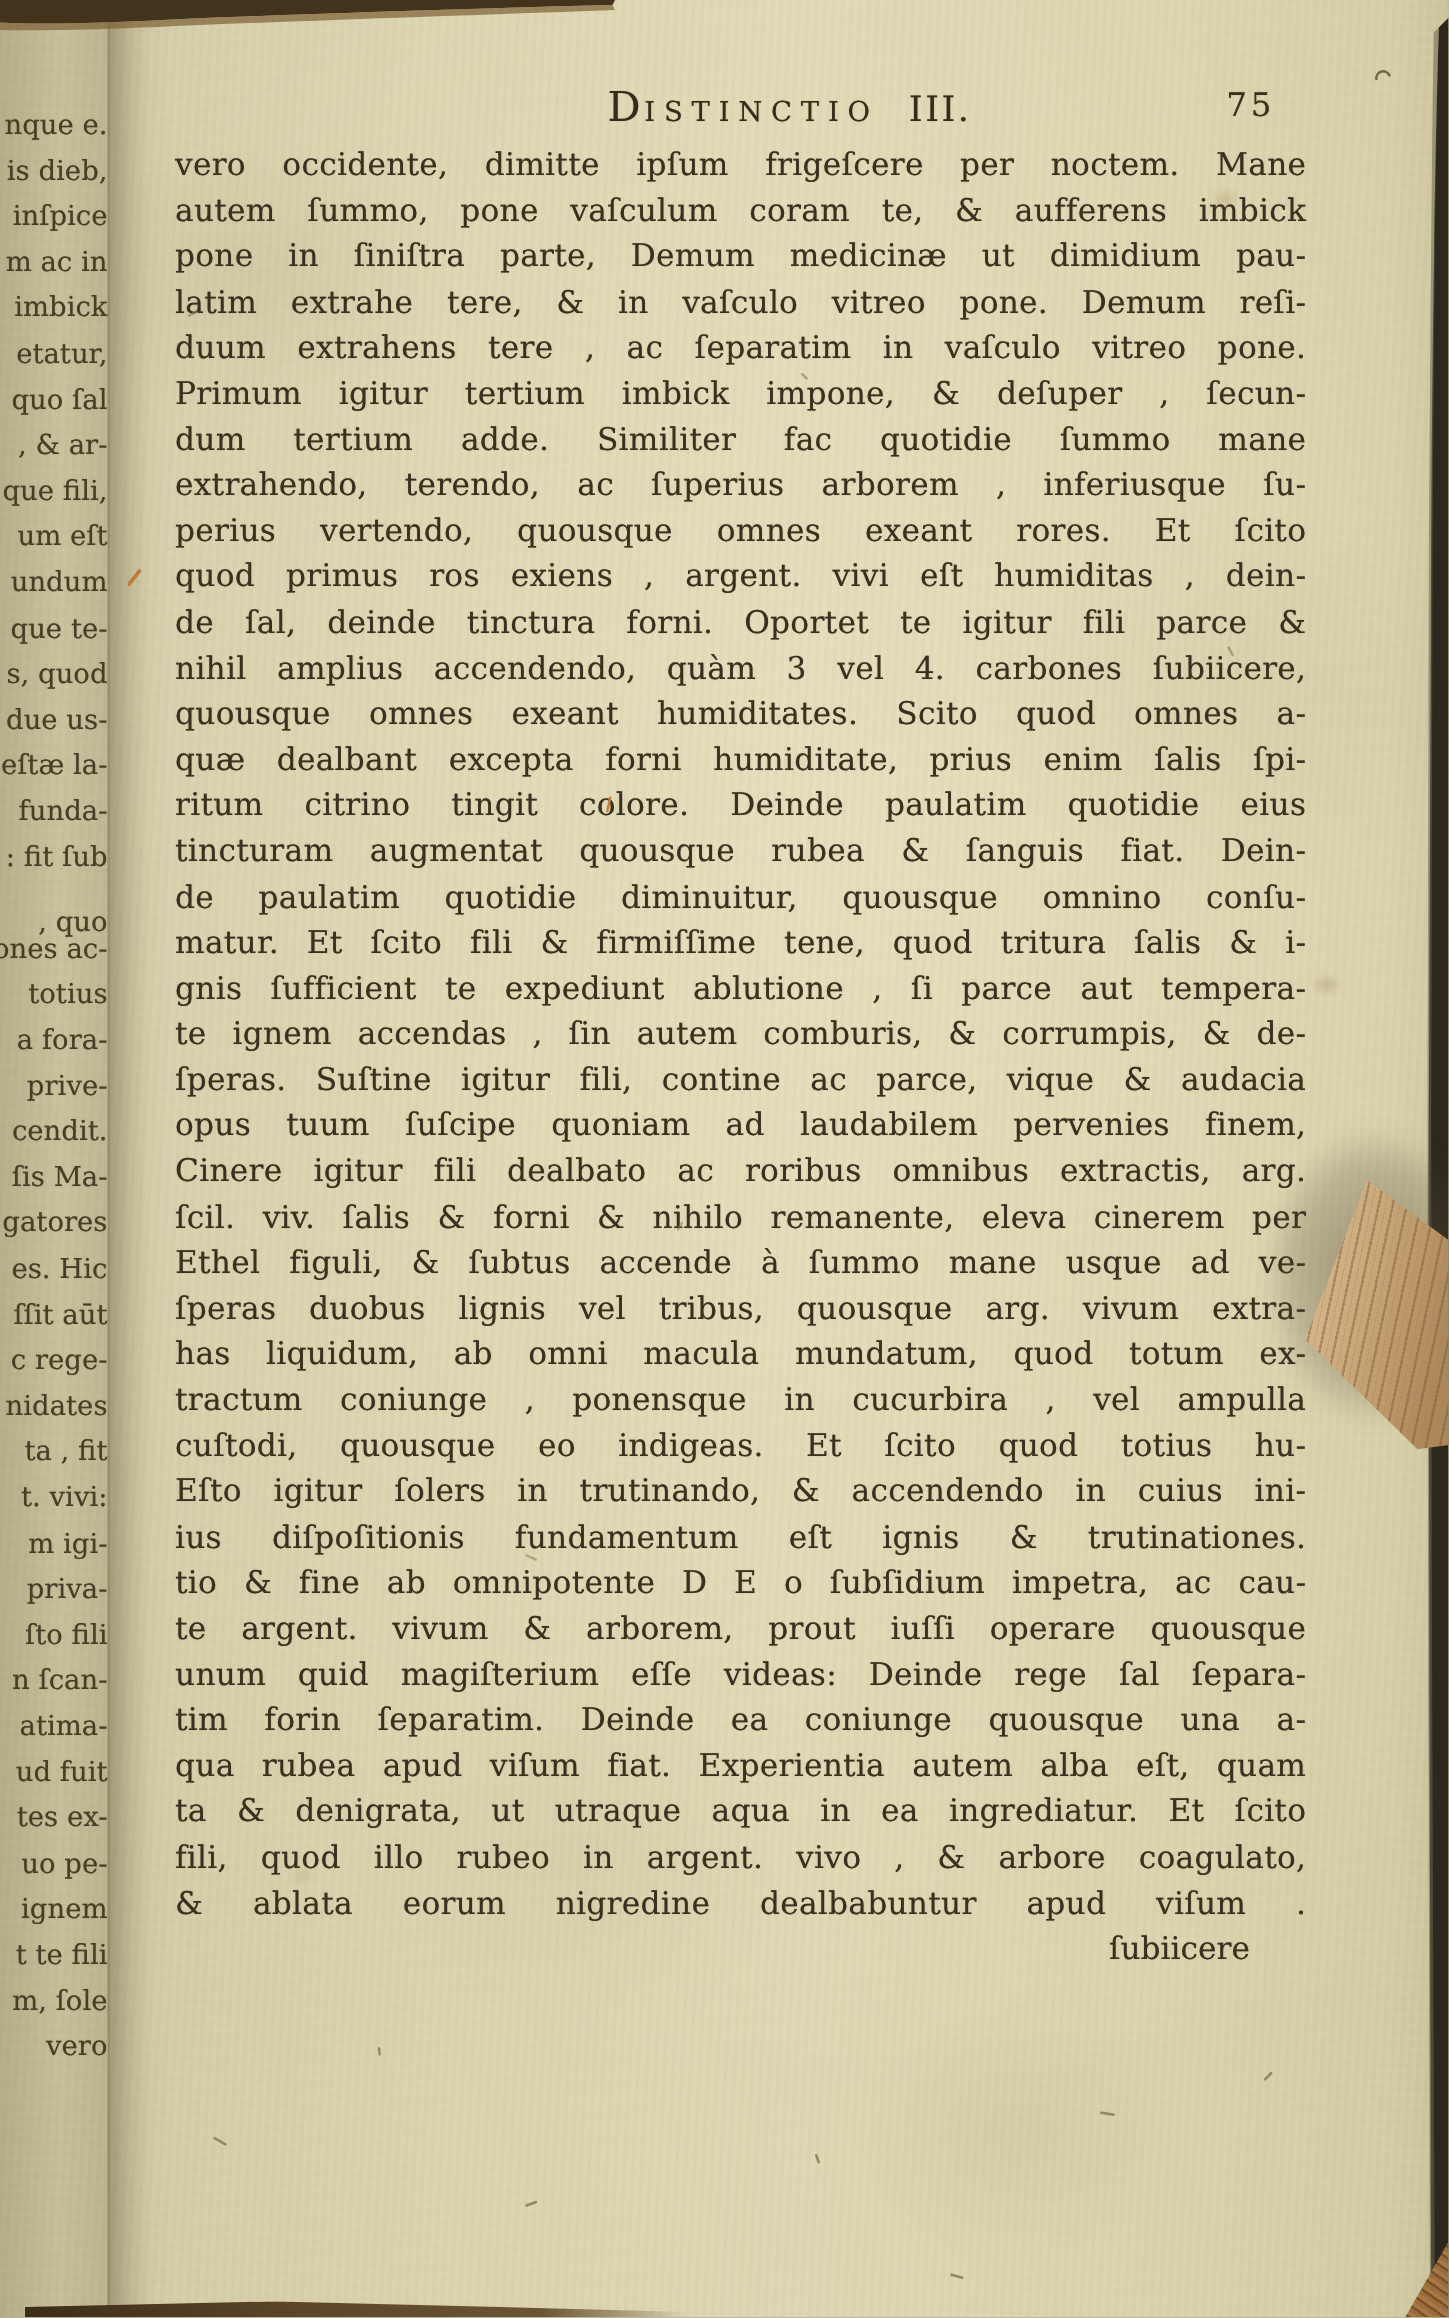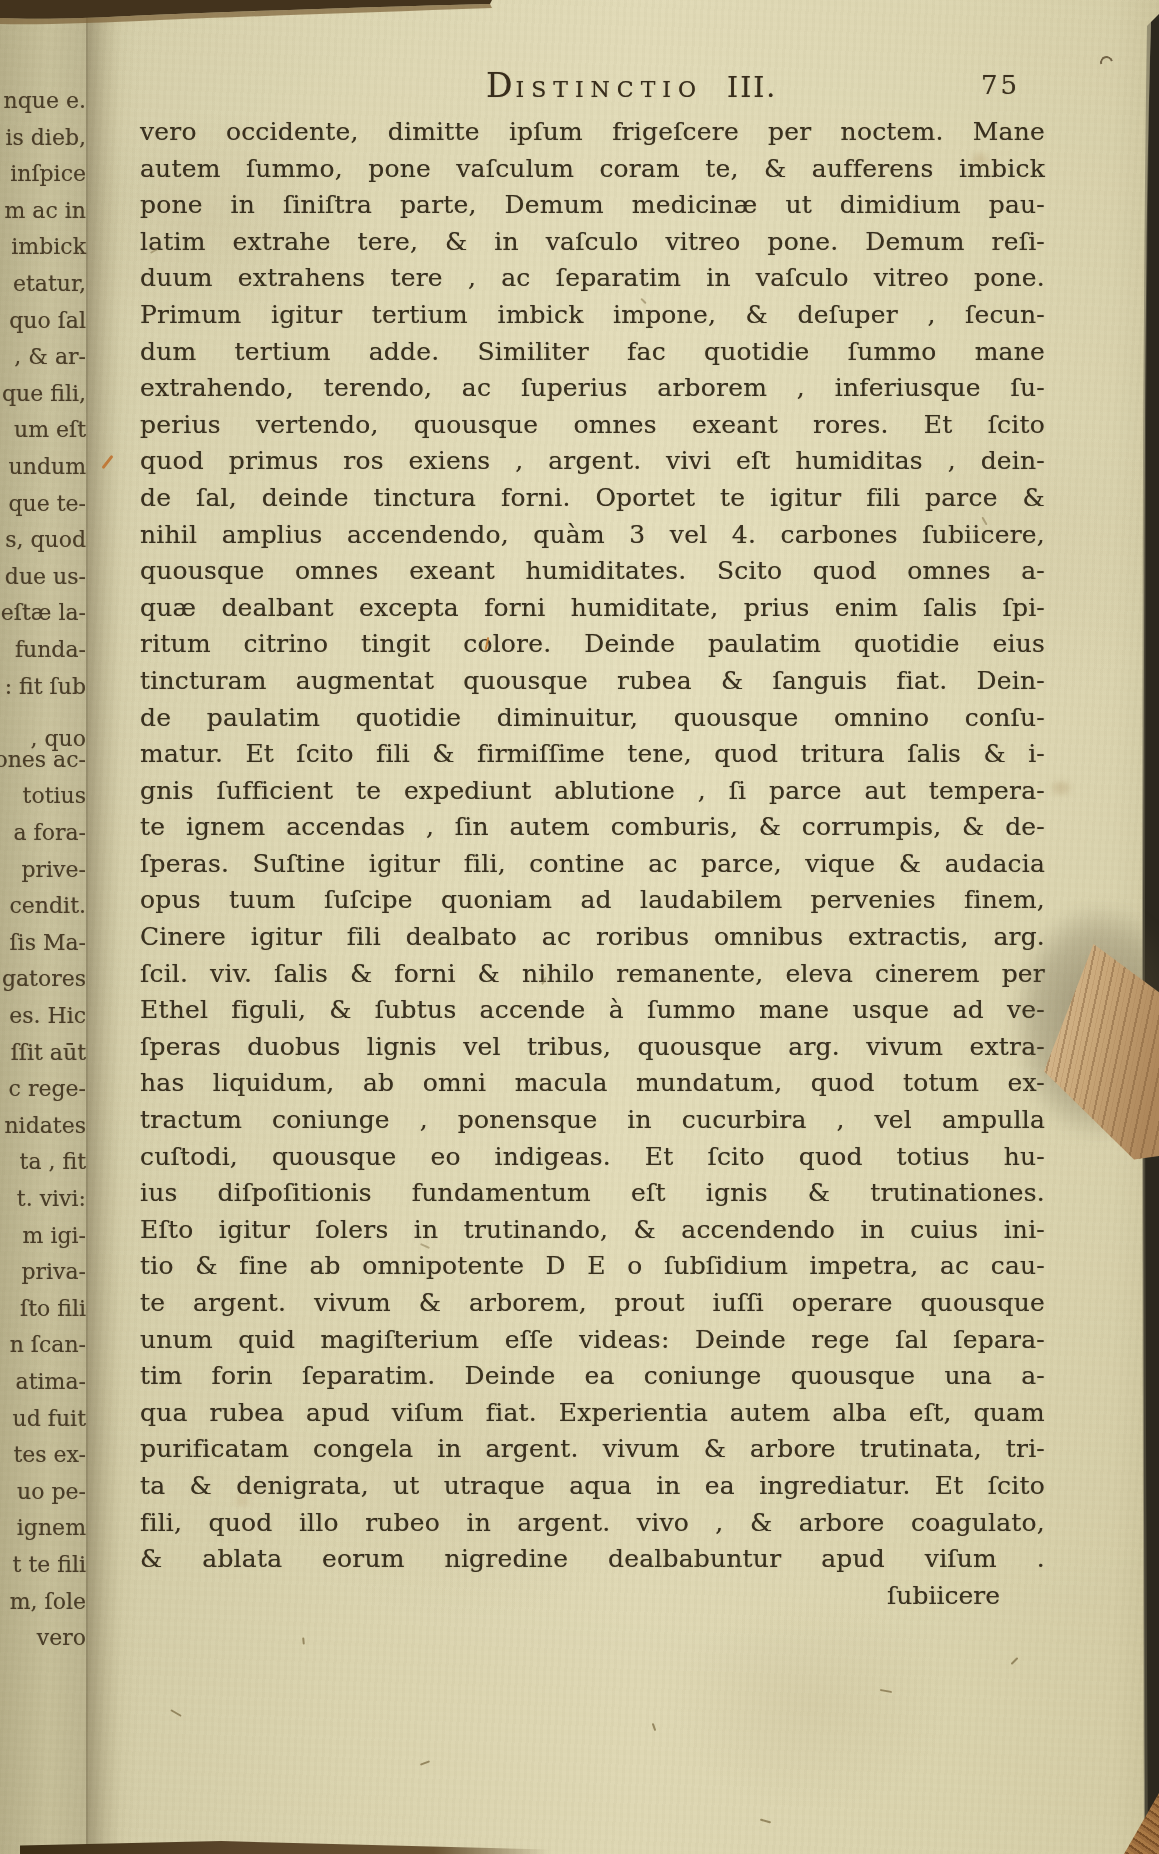--- a/index.html
+++ b/index.html
@@ -203,28 +203,27 @@
         <p class="line">te ignem accendas , ſin autem comburis, &amp; corrumpis, &amp; de-</p>
         <p class="line">ſperas. Suſtine igitur fili, contine ac parce, vique &amp; audacia</p>
         <p class="line">opus tuum ſuſcipe quoniam ad laudabilem pervenies finem,</p>
         <p class="line">Cinere igitur fili dealbato ac roribus omnibus extractis, arg.</p>
         <p class="line">ſcil. viv. ſalis &amp; forni &amp; nihilo remanente, eleva cinerem per</p>
         <p class="line">Ethel figuli, &amp; ſubtus accende à ſummo mane usque ad ve-</p>
         <p class="line">ſperas duobus lignis vel tribus, quousque arg. vivum extra-</p>
         <p class="line">has liquidum, ab omni macula mundatum, quod totum ex-</p>
         <p class="line">tractum coniunge , ponensque in cucurbira , vel ampulla</p>
         <p class="line">cuſtodi, quousque eo indigeas. Et ſcito quod totius hu-</p>
+        <p class="line">Eſto igitur ſolers in trutinando, &amp; accendendo in cuius ini-</p>
         <p class="line">ius diſpoſitionis fundamentum eſt ignis &amp; trutinationes.</p>
-        <p class="line">Eſto igitur ſolers in trutinando, &amp; accendendo in cuius ini-</p>
         <p class="line">tio &amp; fine ab omnipotente D E o ſubſidium impetra, ac cau-</p>
         <p class="line">te argent. vivum &amp; arborem, prout iuſſi operare quousque</p>
         <p class="line">unum quid magiſterium eſſe videas: Deinde rege ſal ſepara-</p>
         <p class="line">tim forin ſeparatim. Deinde ea coniunge quousque una a-</p>
         <p class="line">qua rubea apud viſum fiat. Experientia autem alba eſt, quam</p>
-        <p class="line">purificatam congela in argent. vivum &amp; arbore trutinata, tri-</p>
         <p class="line">ta &amp; denigrata, ut utraque aqua in ea ingrediatur. Et ſcito</p>
         <p class="line">fili, quod illo rubeo in argent. vivo , &amp; arbore coagulato,</p>
         <p class="line">&amp; ablata eorum nigredine dealbabuntur apud viſum .</p>
       </div>
     <div class="catchword">ſubiicere</div>
   </div>
 
   <div class="mark m-orange1"></div>
   <div class="mark m-orange2"></div>
   <div class="mark m-curl"></div>

